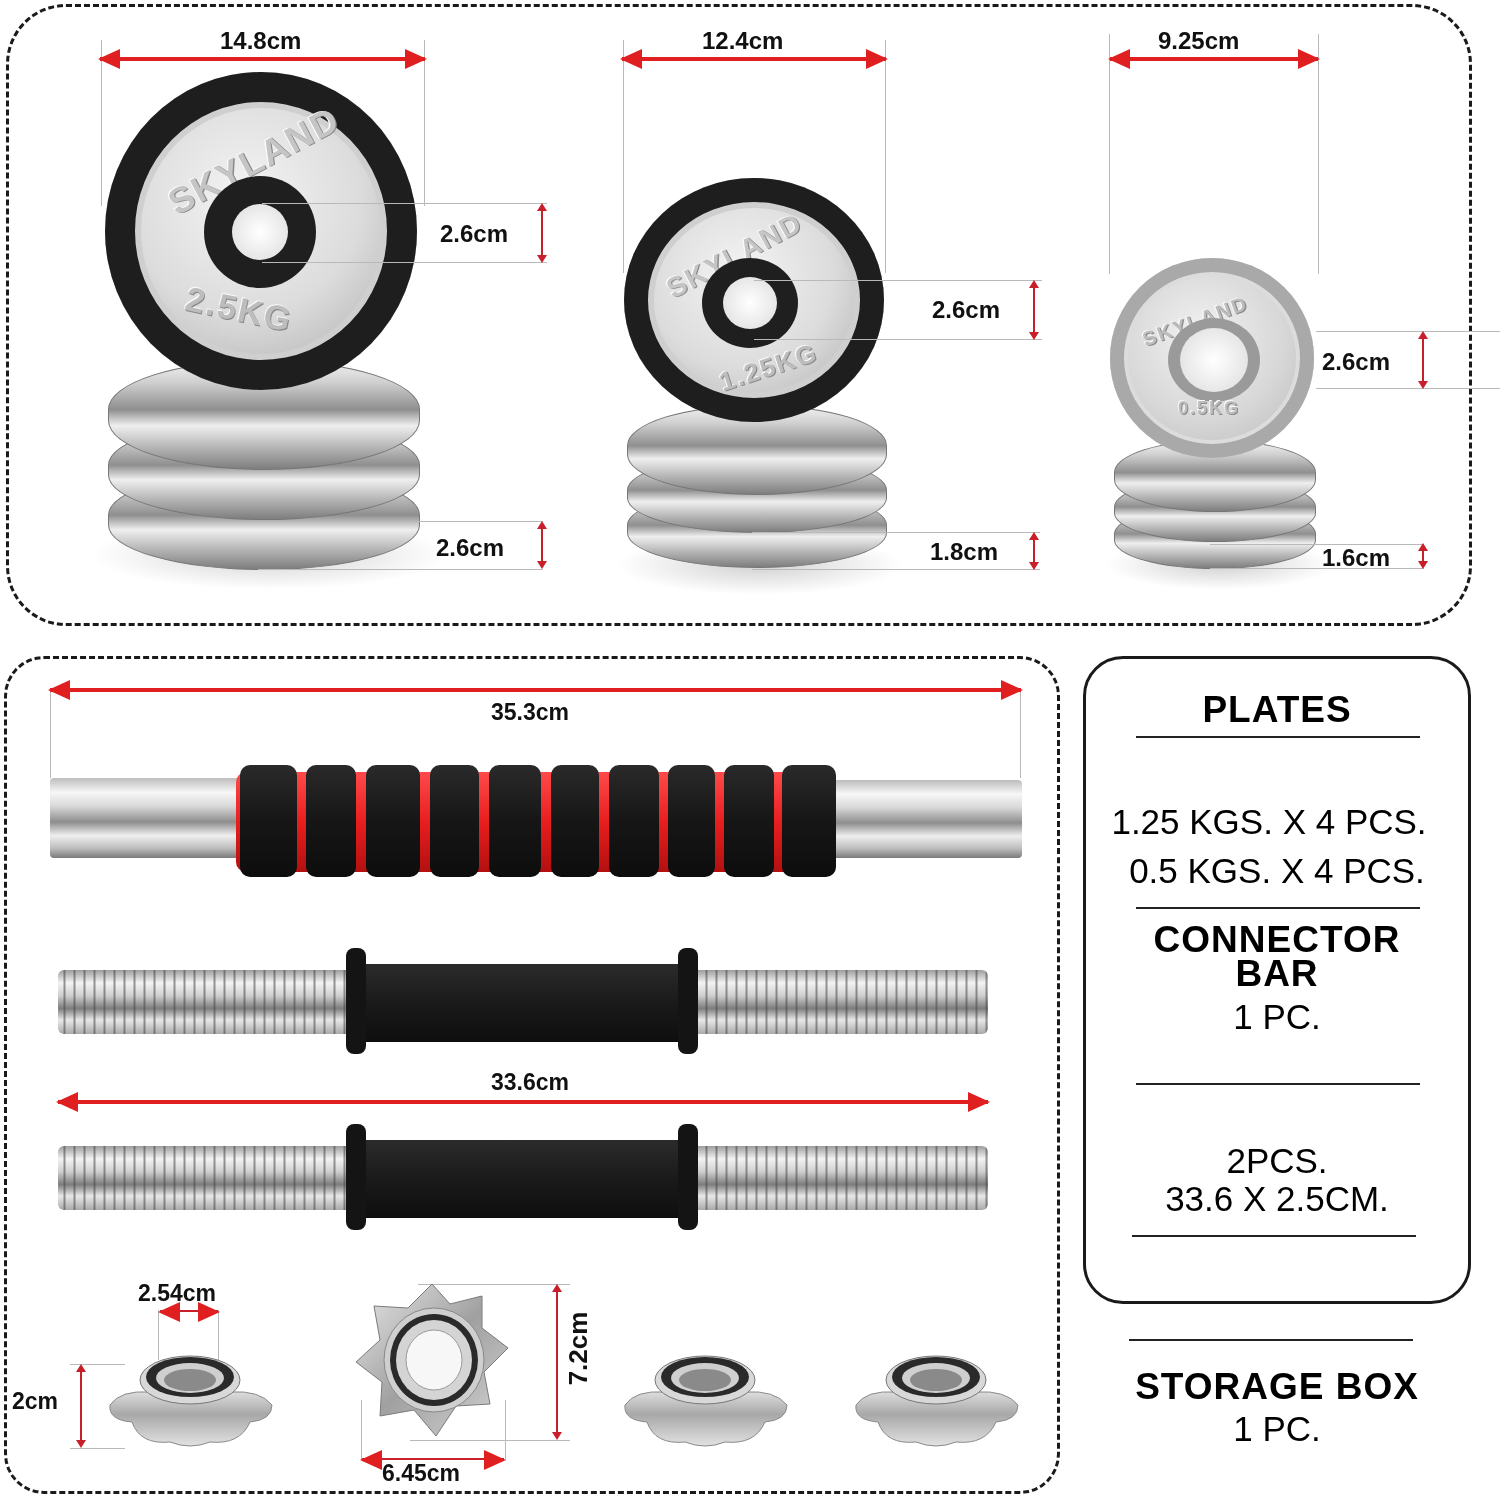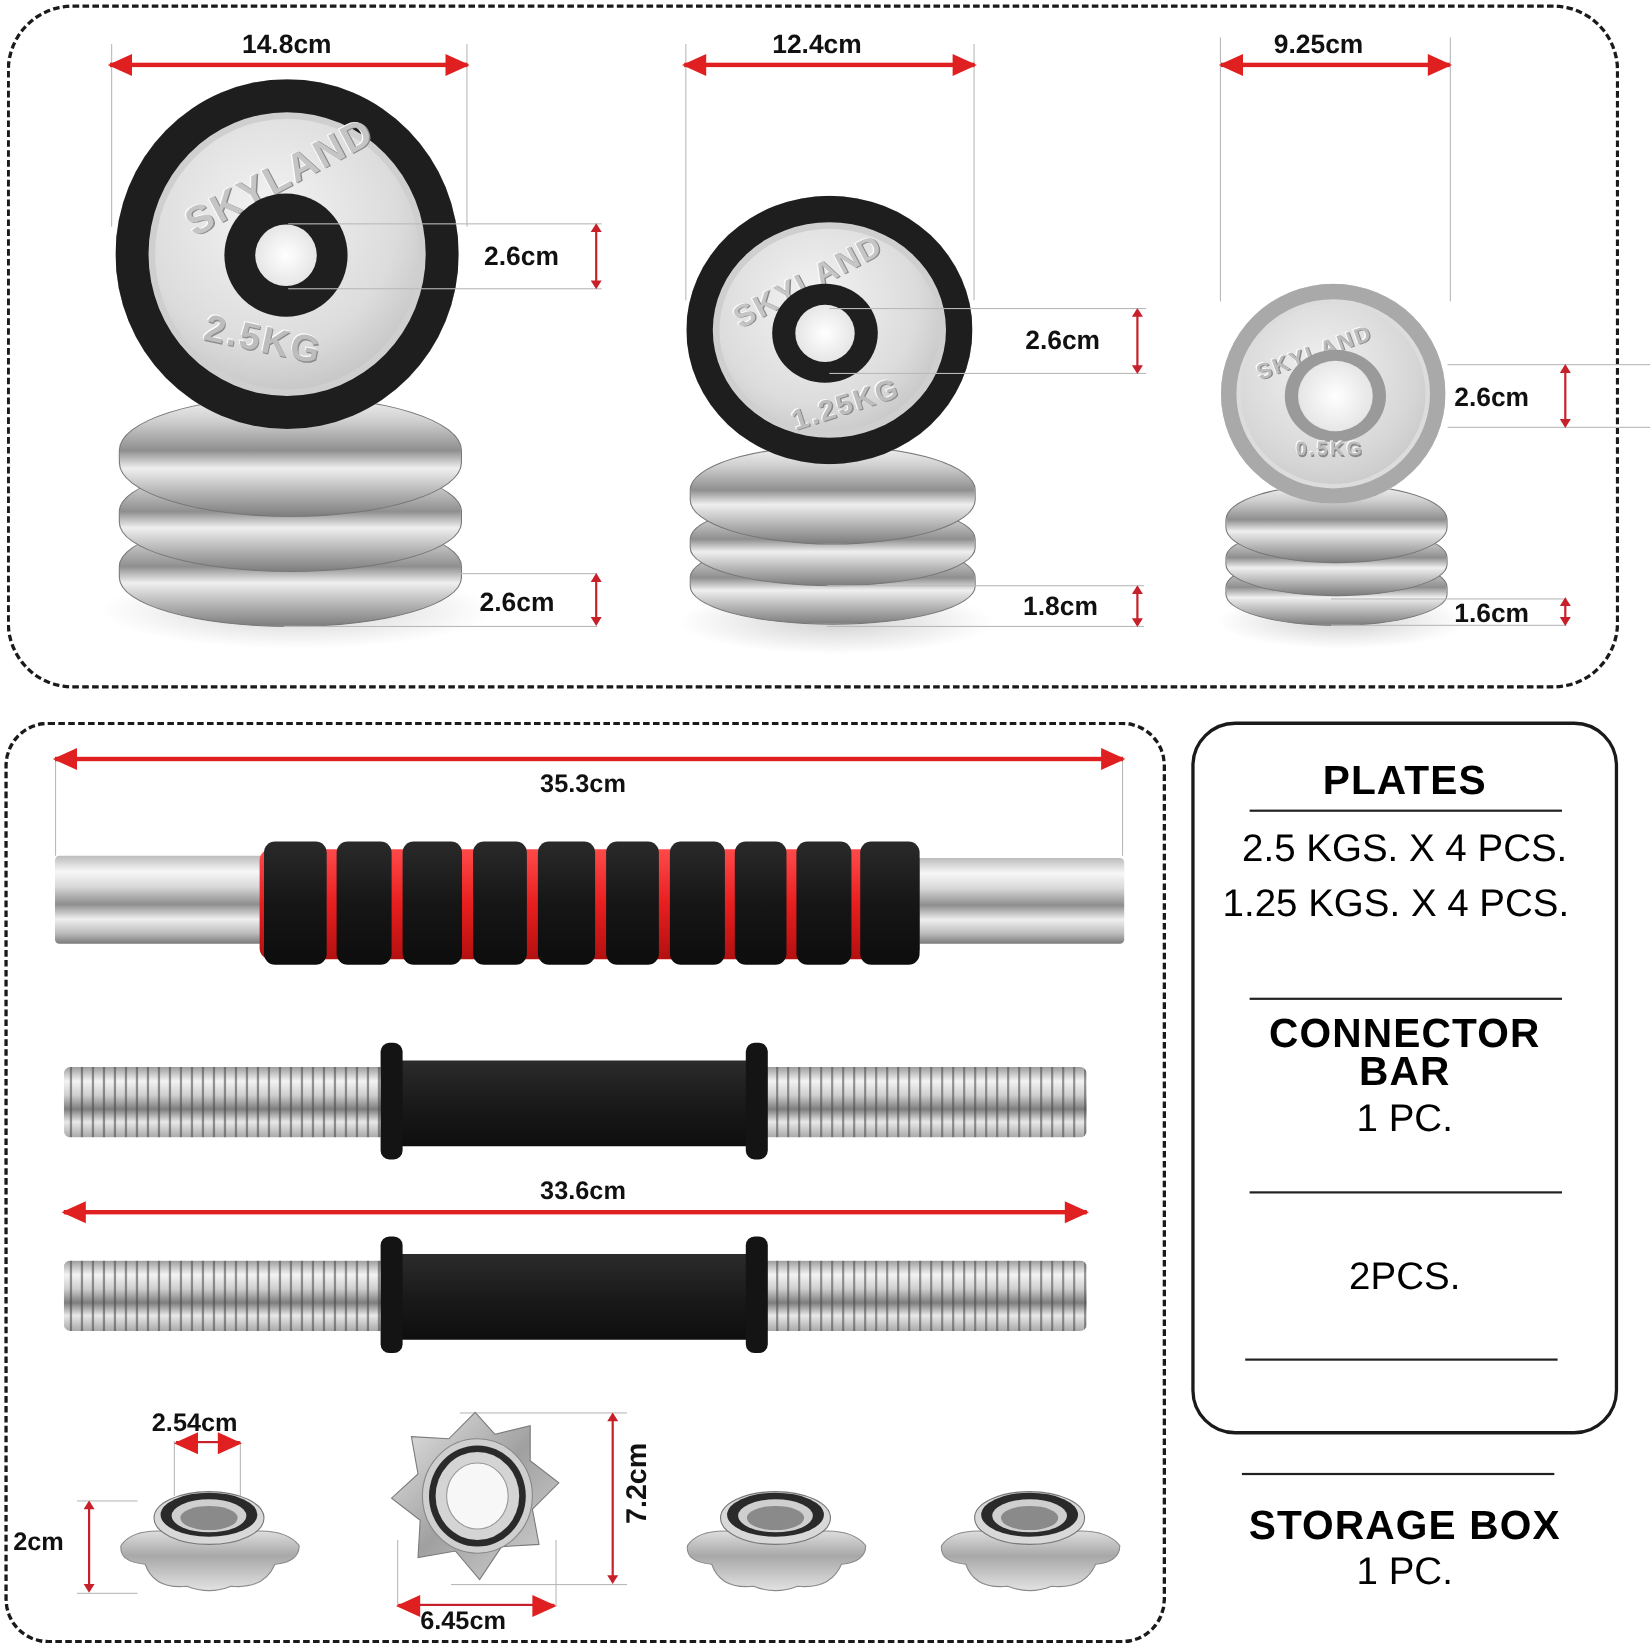--- a/index.html
+++ b/index.html
@@ -250,29 +250,30 @@
   <ellipse cx="90" cy="30" rx="50" ry="24" fill="#d8d8d8" stroke="#777"></ellipse>
   <ellipse cx="90" cy="27" rx="44" ry="20" fill="#2a2a2a"></ellipse>
   <ellipse cx="90" cy="28" rx="34" ry="15" fill="#cfcfcf"></ellipse>
   <ellipse cx="90" cy="30" rx="26" ry="11" fill="#8a8a8a"></ellipse>
 </svg>
 
 <div class="panel-solid" style="left:1083px; top:656px; width:388px; height:648px;">
 
   <div class="spec-title" style="top:30px;">PLATES</div>
   <div class="spec-rule" style="left:50px; width:284px; top:77px;"></div>
-  <div class="spec-line" style="top:93px;">2.5 KGS. X 4 PCS.</div>
   <div class="spec-line" style="top:143px; left:-8px;">1.25 KGS. X 4 PCS.</div>
+  <div class="spec-line" style="top:192px;">0.5 KGS. X 4 PCS.</div>
   <div class="spec-rule" style="left:50px; width:284px; top:248px;"></div>
 
   <div class="spec-title" style="top:294px;">BAR</div>
   <div class="spec-title" style="top:260px;">CONNECTOR</div>
   <div class="spec-line" style="top:338px;">1 PC.</div>
   <div class="spec-rule" style="left:50px; width:284px; top:424px;"></div>
 
   <div class="spec-line" style="top:482px;">2PCS.</div>
+  <div class="spec-line" style="top:520px;">33.6 X 2.5CM.</div>
   <div class="spec-rule" style="left:46px; width:284px; top:576px;"></div>
 
   <div class="spec-rule" style="left:43px; width:284px; top:680px;"></div>
 
   <div class="spec-title" style="top:707px;">STORAGE BOX</div>
   <div class="spec-line" style="top:750px;">1 PC.</div>
 </div>
 
 </body></html>

